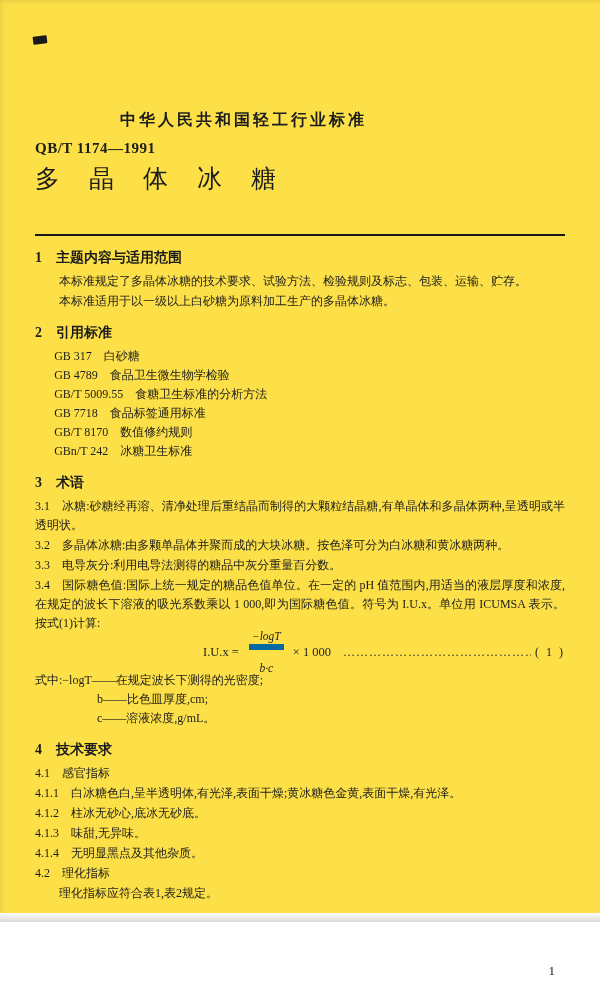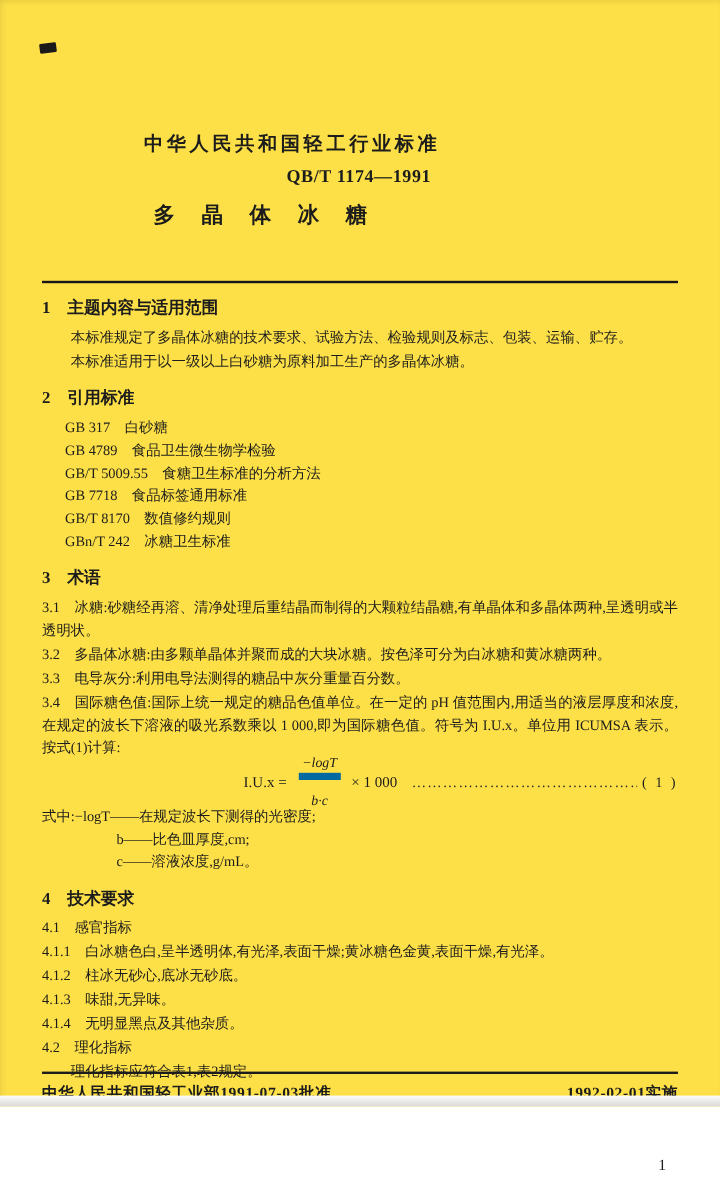--- a/index.html
+++ b/index.html
@@ -29,27 +29,27 @@
     position: absolute; left: 0; right: 0; bottom: 0; height: 9px;
     background: linear-gradient(#fdfdfc, #d9d9d6);
   }
 
   
   .org {
     margin-left: 85px;
     font-size: 16px; font-weight: 700; letter-spacing: 3px;
   }
   .stdno {
-    margin-top: 9px; text-align: center;
+    margin-top: 9px; text-align: left;
     font-size: 15px; font-weight: 600; letter-spacing: 0.5px;
     padding-right: 2px;
   }
   h1.title {
-    margin-left: 93px; margin-top: 7px;
-    font-size: 18px; font-weight: 700; letter-spacing: 2px;
+    margin-top: 7px;
+    font-size: 25px; font-weight: 400; letter-spacing: 2px;
     line-height: 30px;
   }
   .rule {
     margin-top: 40px; height: 2px; background: #161616;
   }
 
   
   main { font-size: 12px; line-height: 19px; text-align: justify; }
   h2.sec {
     font-size: 14px; font-weight: 700;
@@ -159,21 +159,17 @@
         <p class="clause">4.1.2　柱冰无砂心,底冰无砂底。</p>
         <p class="clause">4.1.3　味甜,无异味。</p>
         <p class="clause">4.1.4　无明显黑点及其他杂质。</p>
         <p class="clause">4.2　理化指标</p>
         <p class="para indent">理化指标应符合表1,表2规定。</p>
       </section>
 
     </main>
   </div>
 
-  <footer>
-    <span>中华人民共和国轻工业部1991-07-03批准</span>
-    <span>1992-02-01实施</span>
-  </footer>
 
   <div class="pageno">1</div>
 
   <div class="edge-shadow"></div>
 </div>
 
 </body></html>

